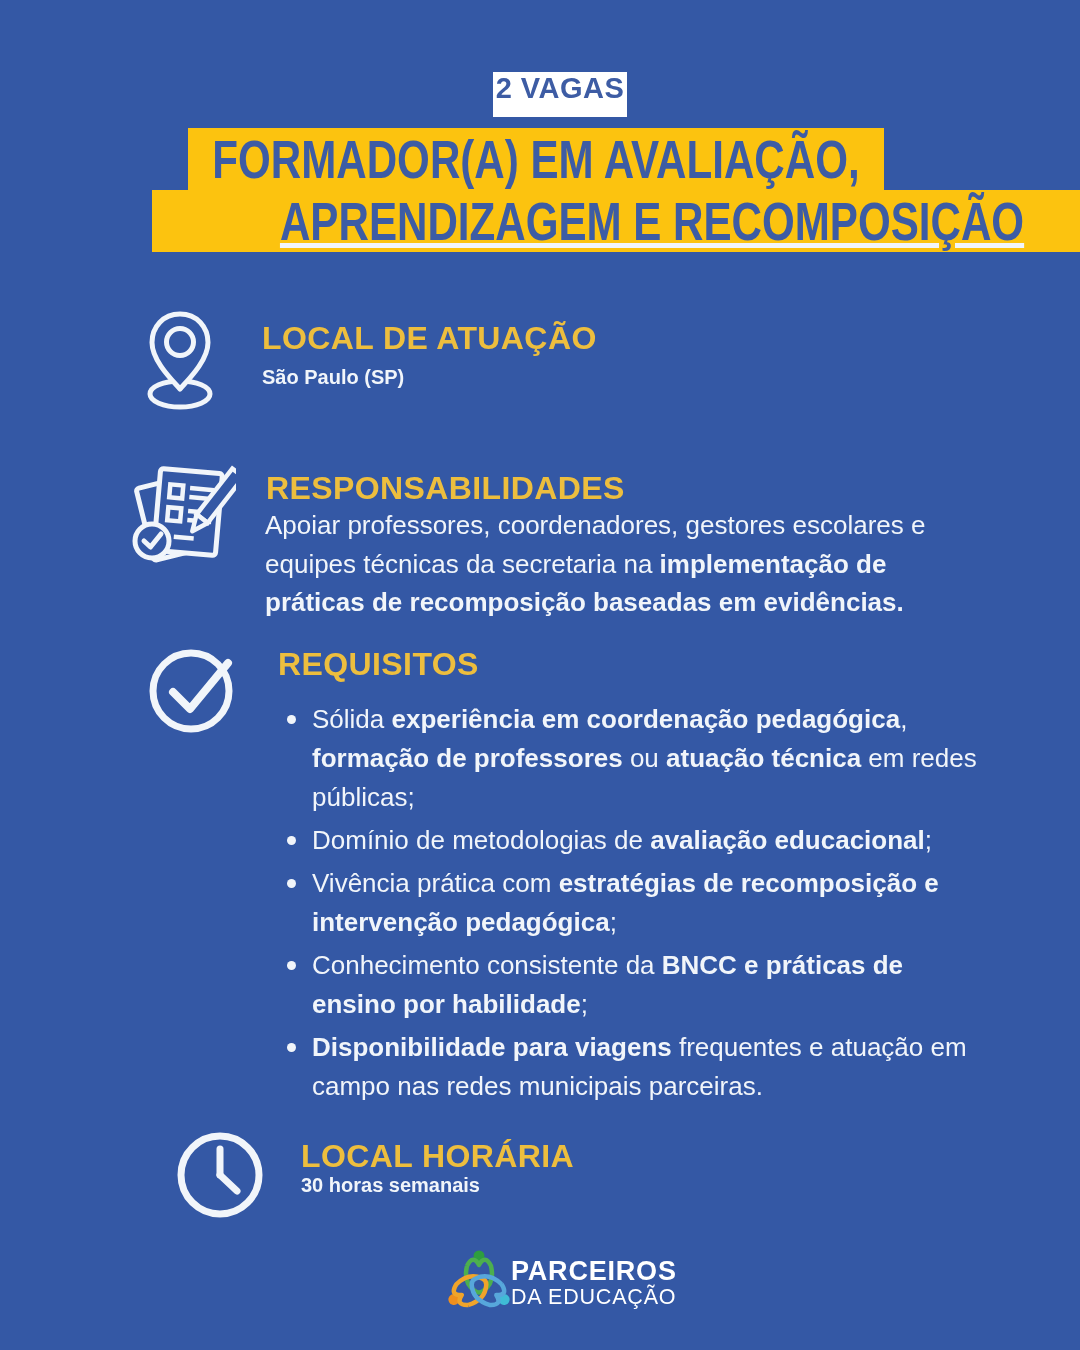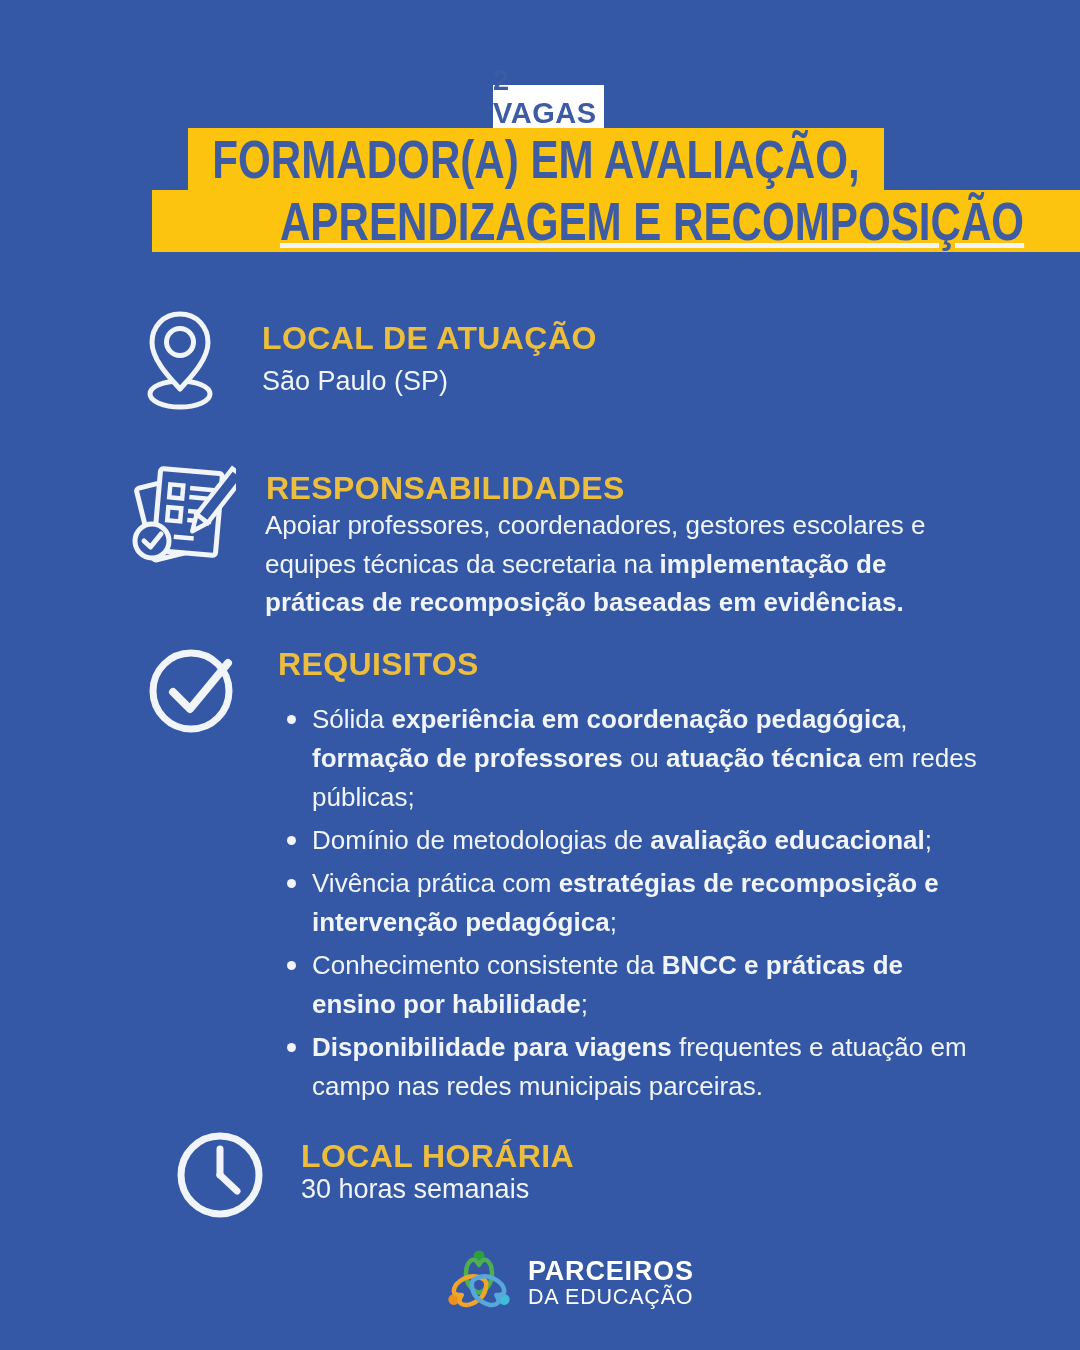--- a/index.html
+++ b/index.html
@@ -14,43 +14,43 @@
   .canvas{
     position:relative;
     width:1080px;height:1350px;
     background:var(--bg);
     overflow:hidden;
     font-family:"Liberation Sans",sans-serif;
     color:var(--body-white);
   }
   
   .badge{
-    position:absolute;left:493px;top:85px;width:111px;height:45px;
-    background:#FFFFFF;display:flex;align-items:flex-end;justify-content:center;
+    position:absolute;left:493px;top:72px;width:134px;height:45px;
+    background:#FFFFFF;display:flex;align-items:flex-start;justify-content:center;
   }
   .badge span{
     color:var(--title-blue);font-weight:700;font-size:29px;letter-spacing:0.5px;
   }
   
   .title-bar{
     position:absolute;height:62px;background:var(--bar-yellow);
     display:flex;align-items:center;justify-content:center;overflow:hidden;
   }
   .title-bar.line1{left:188px;top:128px;width:696px;}
   .title-bar.line2{left:152px;top:190px;width:1000px;text-decoration:underline;}
   .title-bar span{
     white-space:nowrap;color:var(--title-blue);font-weight:700;font-size:54px;
     transform:scaleX(0.78);transform-origin:center;letter-spacing:0px;
   }
   
   .sec-heading{
     position:absolute;color:var(--head-yellow);font-weight:700;font-size:32px;
     letter-spacing:0.4px;white-space:nowrap;
   }
-  .sec-text{position:absolute;color:var(--body-white);font-size:27px;white-space:nowrap;}
+  .sec-text{position:absolute;color:var(--body-white);font-size:20px;white-space:nowrap;font-weight:bold;}
   .icon{position:absolute;}
   svg{display:block;}
   b{font-weight:700;}
   
   .resp-text{
     position:absolute;left:265px;top:506px;width:722px;
     font-size:26px;line-height:38.5px;white-space:normal;
   }
   
   .req-list{
@@ -59,21 +59,21 @@
   .req-list li{
     position:relative;padding-left:29px;font-size:26px;line-height:39px;
     margin-bottom:4px;
   }
   .req-list li::before{
     content:"";position:absolute;left:4px;top:15px;width:9px;height:9px;
     border-radius:50%;background:var(--body-white);
   }
   
   .logo{position:absolute;left:447px;top:1248px;display:flex;align-items:center;}
-  .logo-text{margin-left:17px;color:#FFFFFF;}
+  .logo-text{color:#FFFFFF;}
   .logo-name{font-weight:700;font-size:27px;letter-spacing:0.8px;line-height:28px;}
   .logo-subname{font-size:21.5px;letter-spacing:0.8px;line-height:24px;}
 </style>
 </head>
 <body>
 
 <div class="canvas">
 
   <div class="badge">
     <span>2 VAGAS</span>

